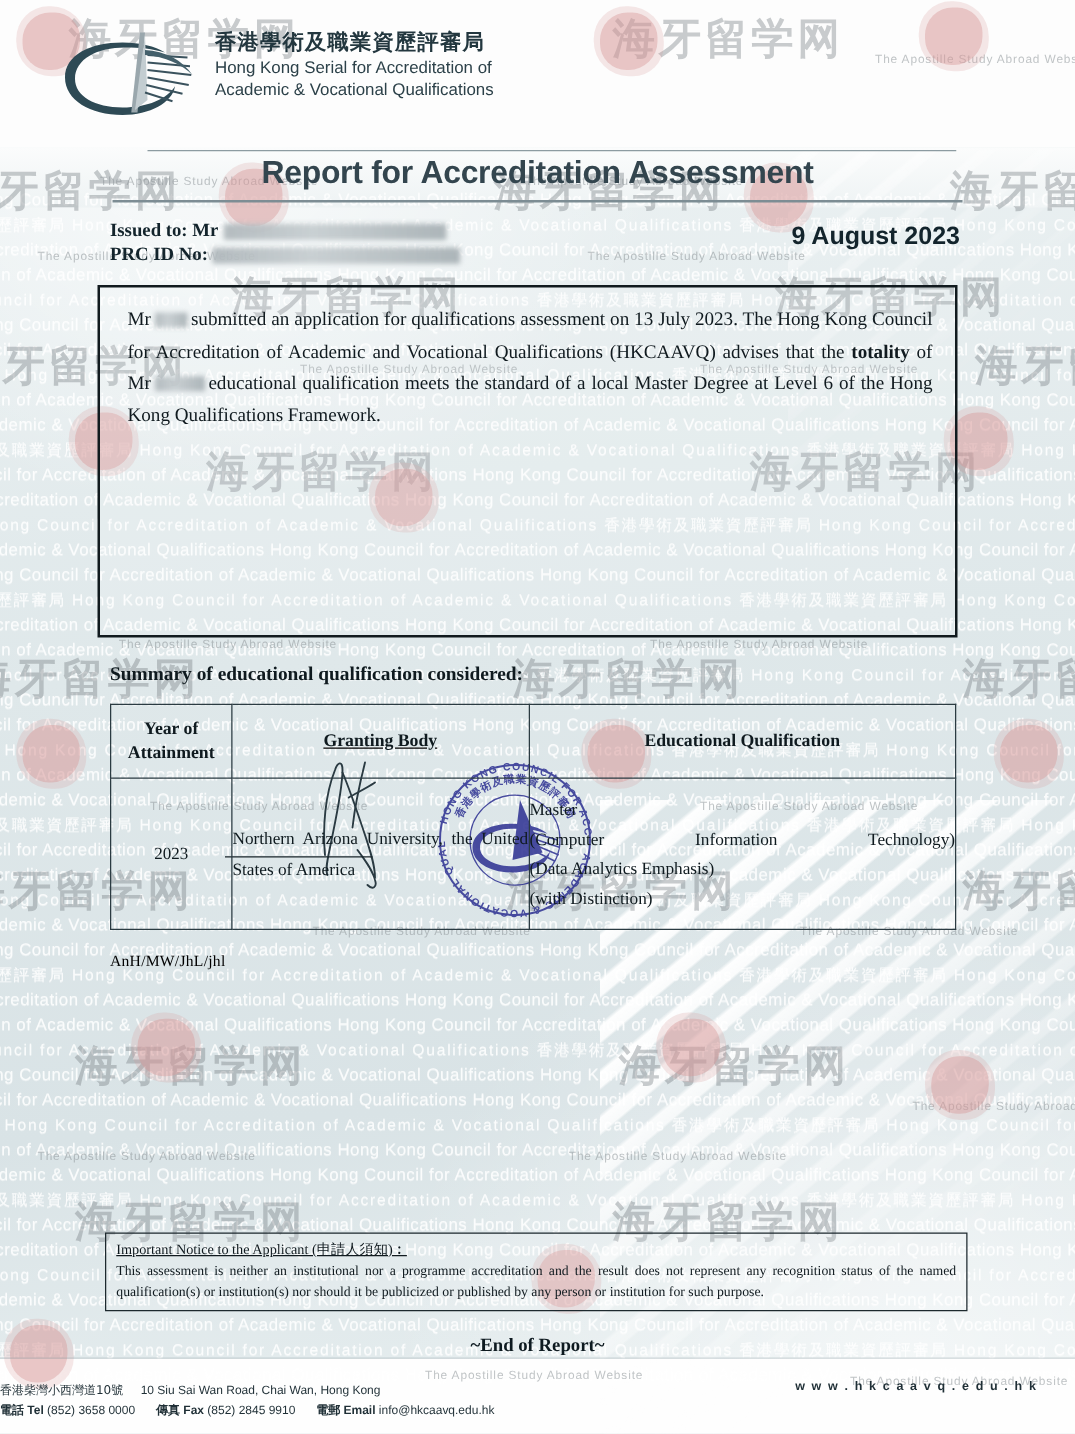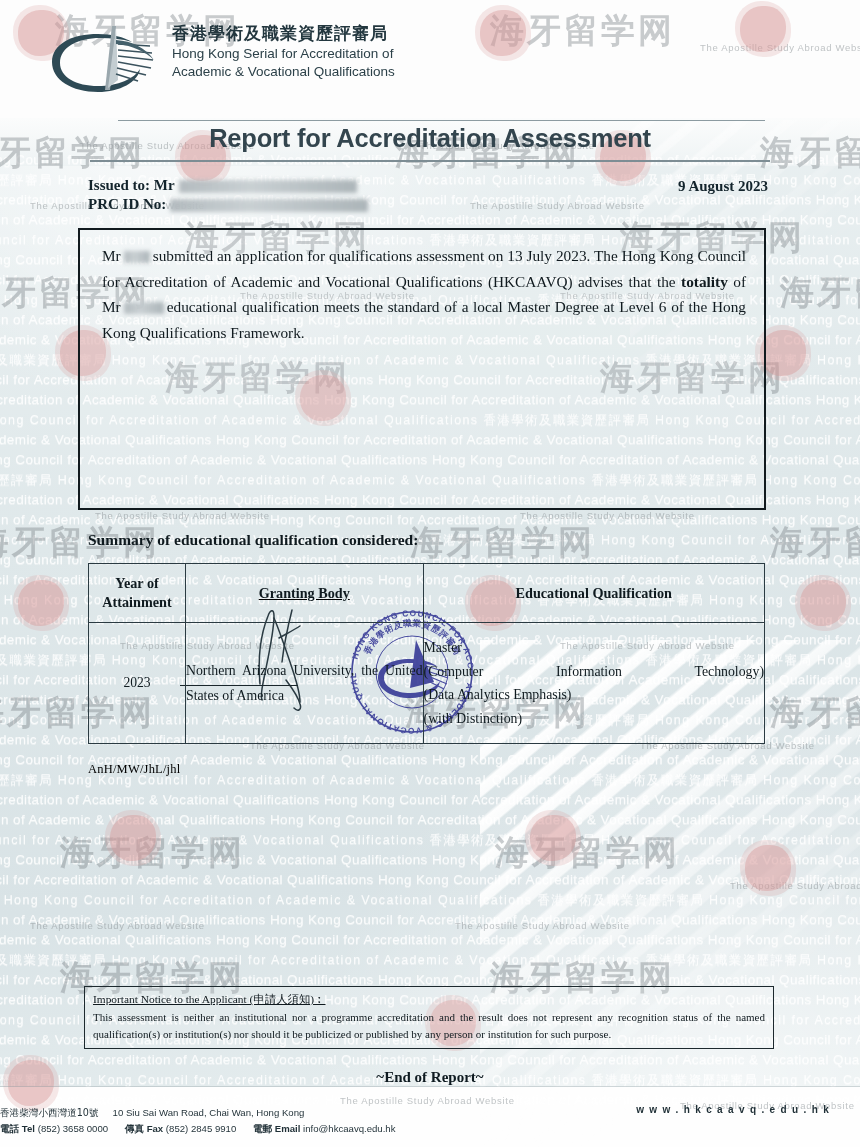--- a/index.html
+++ b/index.html
@@ -174,22 +174,22 @@
   .issued {
     position:absolute; left:88px; top:176px;
     font-family:"Liberation Serif", serif;
     font-weight:700; font-size:15px; color:#13242c;
     line-height:19px;
   }
   .redact.r-name { width:178px; height:13px; margin-left:4px; }
   .redact.r-prc { width:198px; height:13px; margin-left:4px; }
   .issue-date {
     position:absolute; right:92px; top:178px;
-    font-family:Liberation Serif, serif;
-    font-weight:700; font-size:15px; color:#13242c;
+    font-family:Liberation Sans, sans-serif;
+    font-weight:700; font-size:20px; color:#13242c;
   }
 
   
   .stmt-box {
     position:absolute; left:78px; top:228px; width:688px; height:282px;
     border:2.2px solid #111a1e;
     background: rgba(255,255,255,.10);
   }
   .stmt-text {
     position:absolute; left:22px; right:18px; top:13px;

